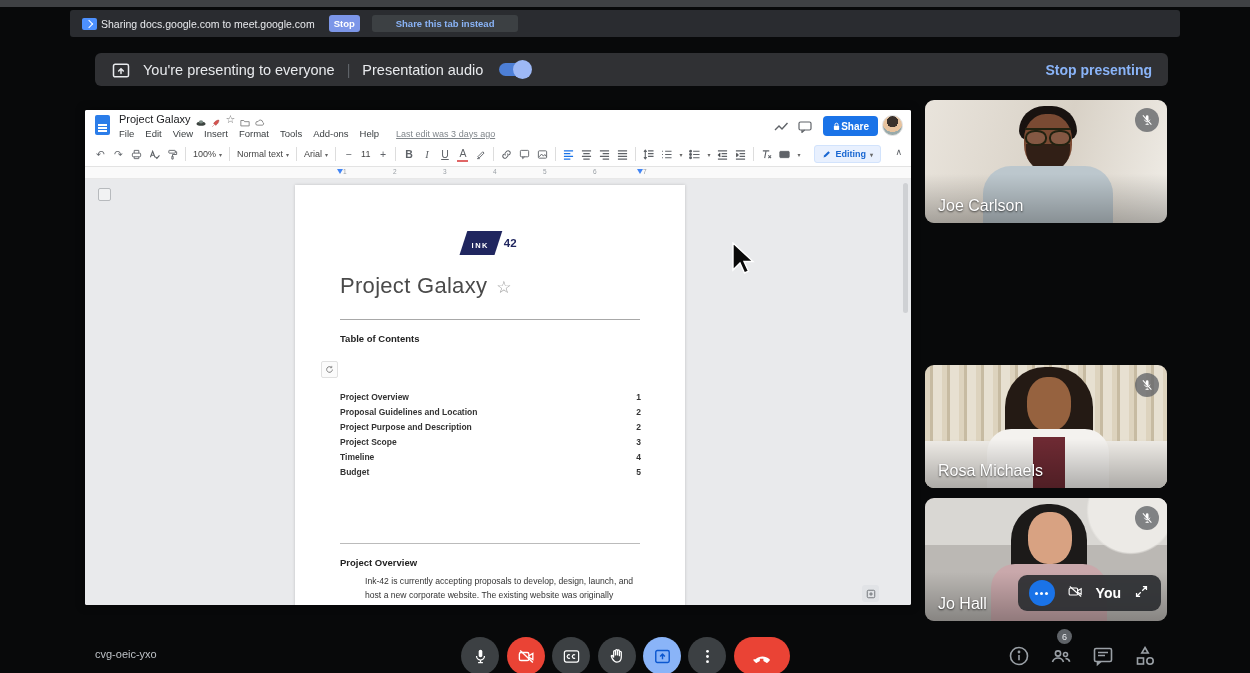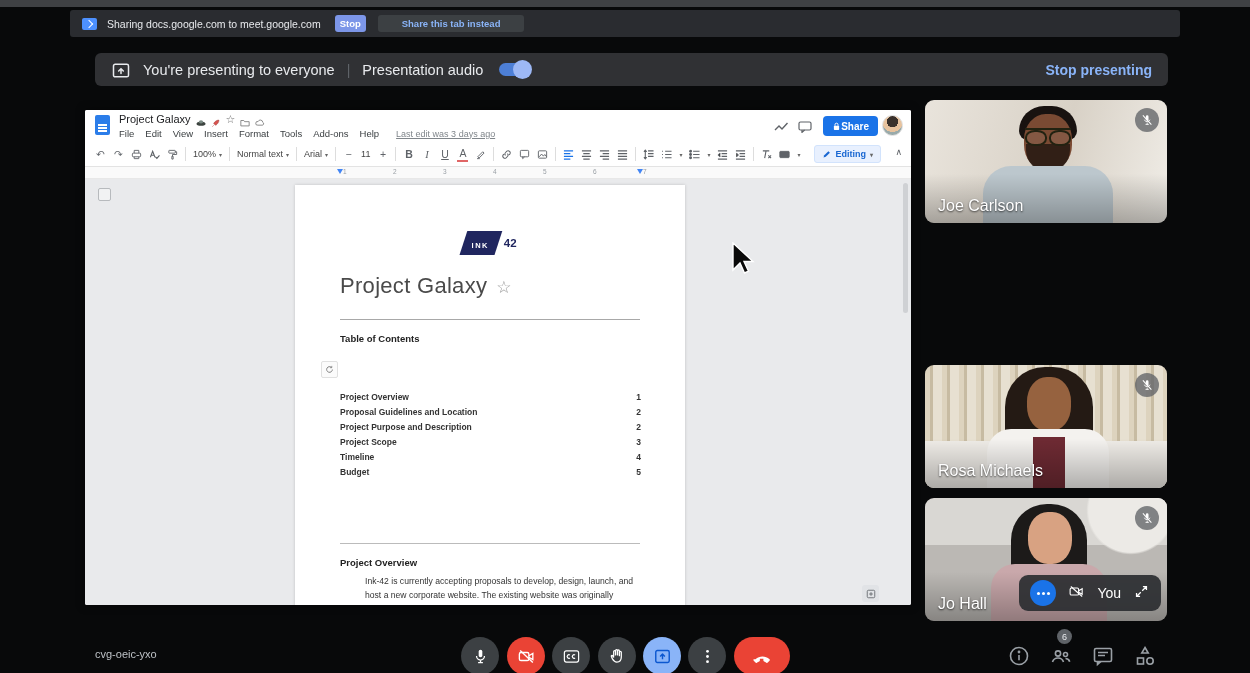--- a/index.html
+++ b/index.html
@@ -6,21 +6,21 @@
   .stage{position:relative;width:1250px;height:673px;background:#08090a;overflow:hidden;
          font-family:"Liberation Sans",sans-serif;-webkit-font-smoothing:antialiased;}
   
   .top-strip{position:absolute;left:0;top:0;width:1250px;height:7px;background:#3f4144;}
   
   .share-bar{position:absolute;left:70px;top:10px;width:1110px;height:27px;background:#2a2c30;
              border-radius:3px;display:flex;align-items:center;padding:0 12px;box-sizing:border-box;}
   .share-ico{width:15px;height:12px;background:#4d90fe;border-radius:2px;position:relative;flex:0 0 auto;}
   .share-ico::after{content:"";position:absolute;left:4px;top:3px;width:5px;height:5px;
              border-top:1.5px solid #fff;border-right:1.5px solid #fff;transform:rotate(45deg);}
-  .share-text{color:#e8eaed;font-size:10.5px;margin-left:10px;}
+  .share-text{color:#e8eaed;font-size:10.5px;margin-left:4px;}
   .stop-btn{margin-left:14px;background:#7c96e8;color:#fff;font-size:9.5px;padding:3px 5px;
             border-radius:3px;font-weight:bold;cursor:default;}
   .tab-btn{margin-left:12px;background:#3c4043;color:#8ab4f8;font-size:9.5px;padding:3px 24px;
            border-radius:3px;font-weight:bold;}
   
   .present-bar{position:absolute;left:95px;top:53px;width:1073px;height:33px;background:#303134;
                border-radius:6px;display:flex;align-items:center;padding:0 16px;gap:12px;box-sizing:border-box;}
   .pb-ico{width:20px;height:18px;flex:0 0 auto;}
   .pb-status,.pb-audio{color:#e8eaed;font-size:14.5px;font-weight:500;}
   .pb-div{color:#5f6368;font-size:14px;}
@@ -122,21 +122,21 @@
   
   .t4 .room{background:radial-gradient(circle at 85% 10%,#eceae6 0 18%,rgba(0,0,0,0) 19%),
       linear-gradient(180deg,#d9d7d3 0 38%,#bbb8b4 38% 100%);}
   .t4 .hair{left:86px;top:6px;width:76px;height:86px;background:#1c1a19;border-radius:36px 36px 22px 22px;}
   .t4 .face{left:103px;top:14px;width:44px;height:52px;background:#d8a282;border-radius:45%;}
   .t4 .torso{left:66px;top:66px;width:116px;height:60px;background:#c9a8ab;border-radius:24px 24px 0 0;}
   .selfbar{position:absolute;right:6px;bottom:10px;height:36px;background:rgba(44,46,50,.93);border-radius:9px;
            display:flex;align-items:center;gap:12px;padding:0 11px;}
   .more-blue{width:26px;height:26px;border-radius:50%;background:#1a73e8;display:flex;align-items:center;justify-content:center;gap:2px;}
   .more-blue i{width:3px;height:3px;border-radius:50%;background:#fff;}
-  .you-label{color:#fff;font-size:14px;font-weight:400;}
+  .you-label{color:#fff;font-size:14px;font-weight:700;}
   .selfbar svg{width:17px;height:17px;}
   
   .mcode{position:absolute;left:95px;top:648px;font-size:11px;color:#bdc1c6;}
   .ctl{position:absolute;top:637px;width:38px;height:38px;border-radius:50%;display:flex;align-items:center;justify-content:center;}
   .ctl svg{width:19px;height:19px;}
   .cg{background:#3c4043;} .cr{background:#ea4335;} .cb{background:#8ab4f8;}
   .hang{position:absolute;left:734px;top:637px;width:56px;height:38px;border-radius:19px;background:#ea4335;
         display:flex;align-items:center;justify-content:center;}
   .hang svg{width:21px;height:21px;}
   .ricon{position:absolute;top:644px;width:24px;height:24px;}

